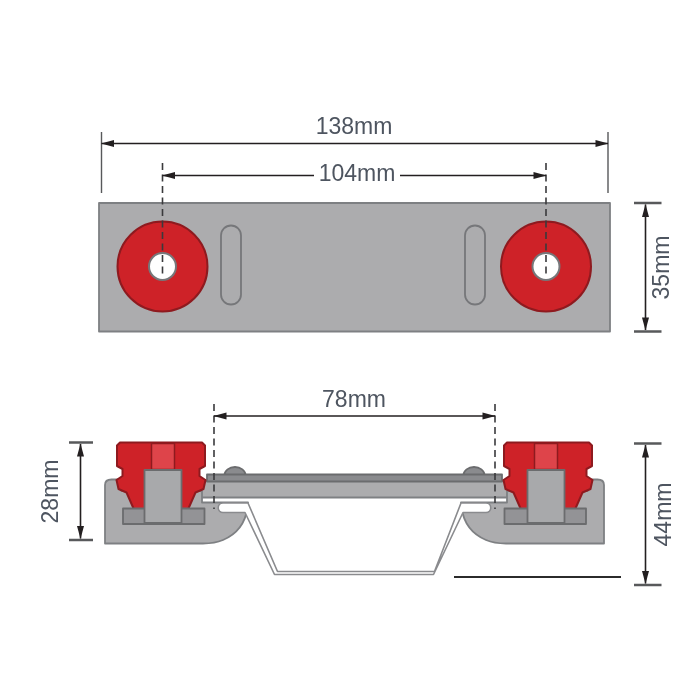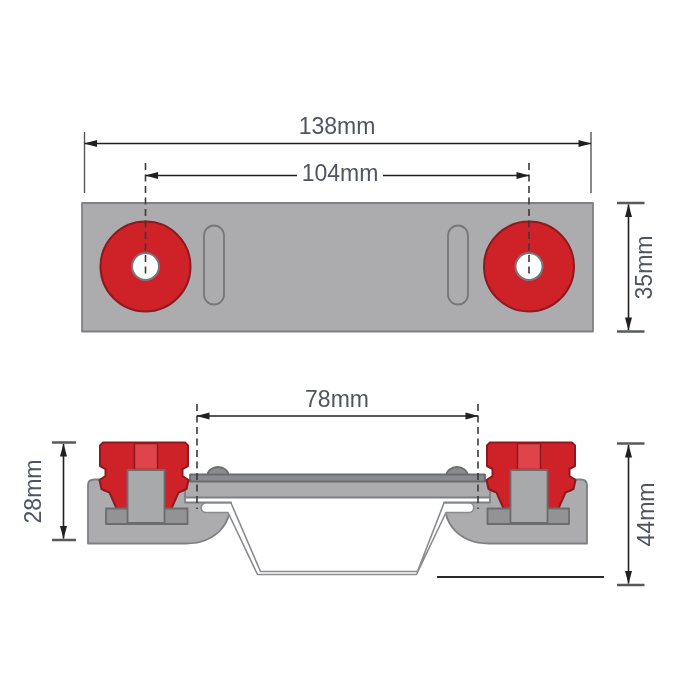--- a/index.html
+++ b/index.html
@@ -1,16 +1,16 @@
 <!DOCTYPE html>
 <html><head>
 <meta charset="utf-8">
 <style>
   html,body { margin:0; padding:0; background:#ffffff; }
-  .stage { width:584px; height:700px; position:relative; background:#ffffff; }
+  .stage { width:584px; height:700px; position:relative; background:#ffffff;padding-left:17px; }
   svg { display:block; }
 
   
   .dim      { stroke:#231F20; stroke-width:1.6; fill:none; }
   .ext      { stroke:#58595B; stroke-width:1.4; fill:none; }
   .tick     { stroke:#58595B; stroke-width:2.4; fill:none; }
   .cl       { stroke:#3A3A3C; stroke-width:1.6; stroke-dasharray:7 4.5; fill:none; }
   .ground   { stroke:#2B2B2B; stroke-width:2.2; fill:none; }
   .red-part { stroke:#8E1A1F; stroke-width:2; stroke-linejoin:round; }
   .red-thin { stroke:#8E1A1F; stroke-width:1.5; stroke-linejoin:round; }

